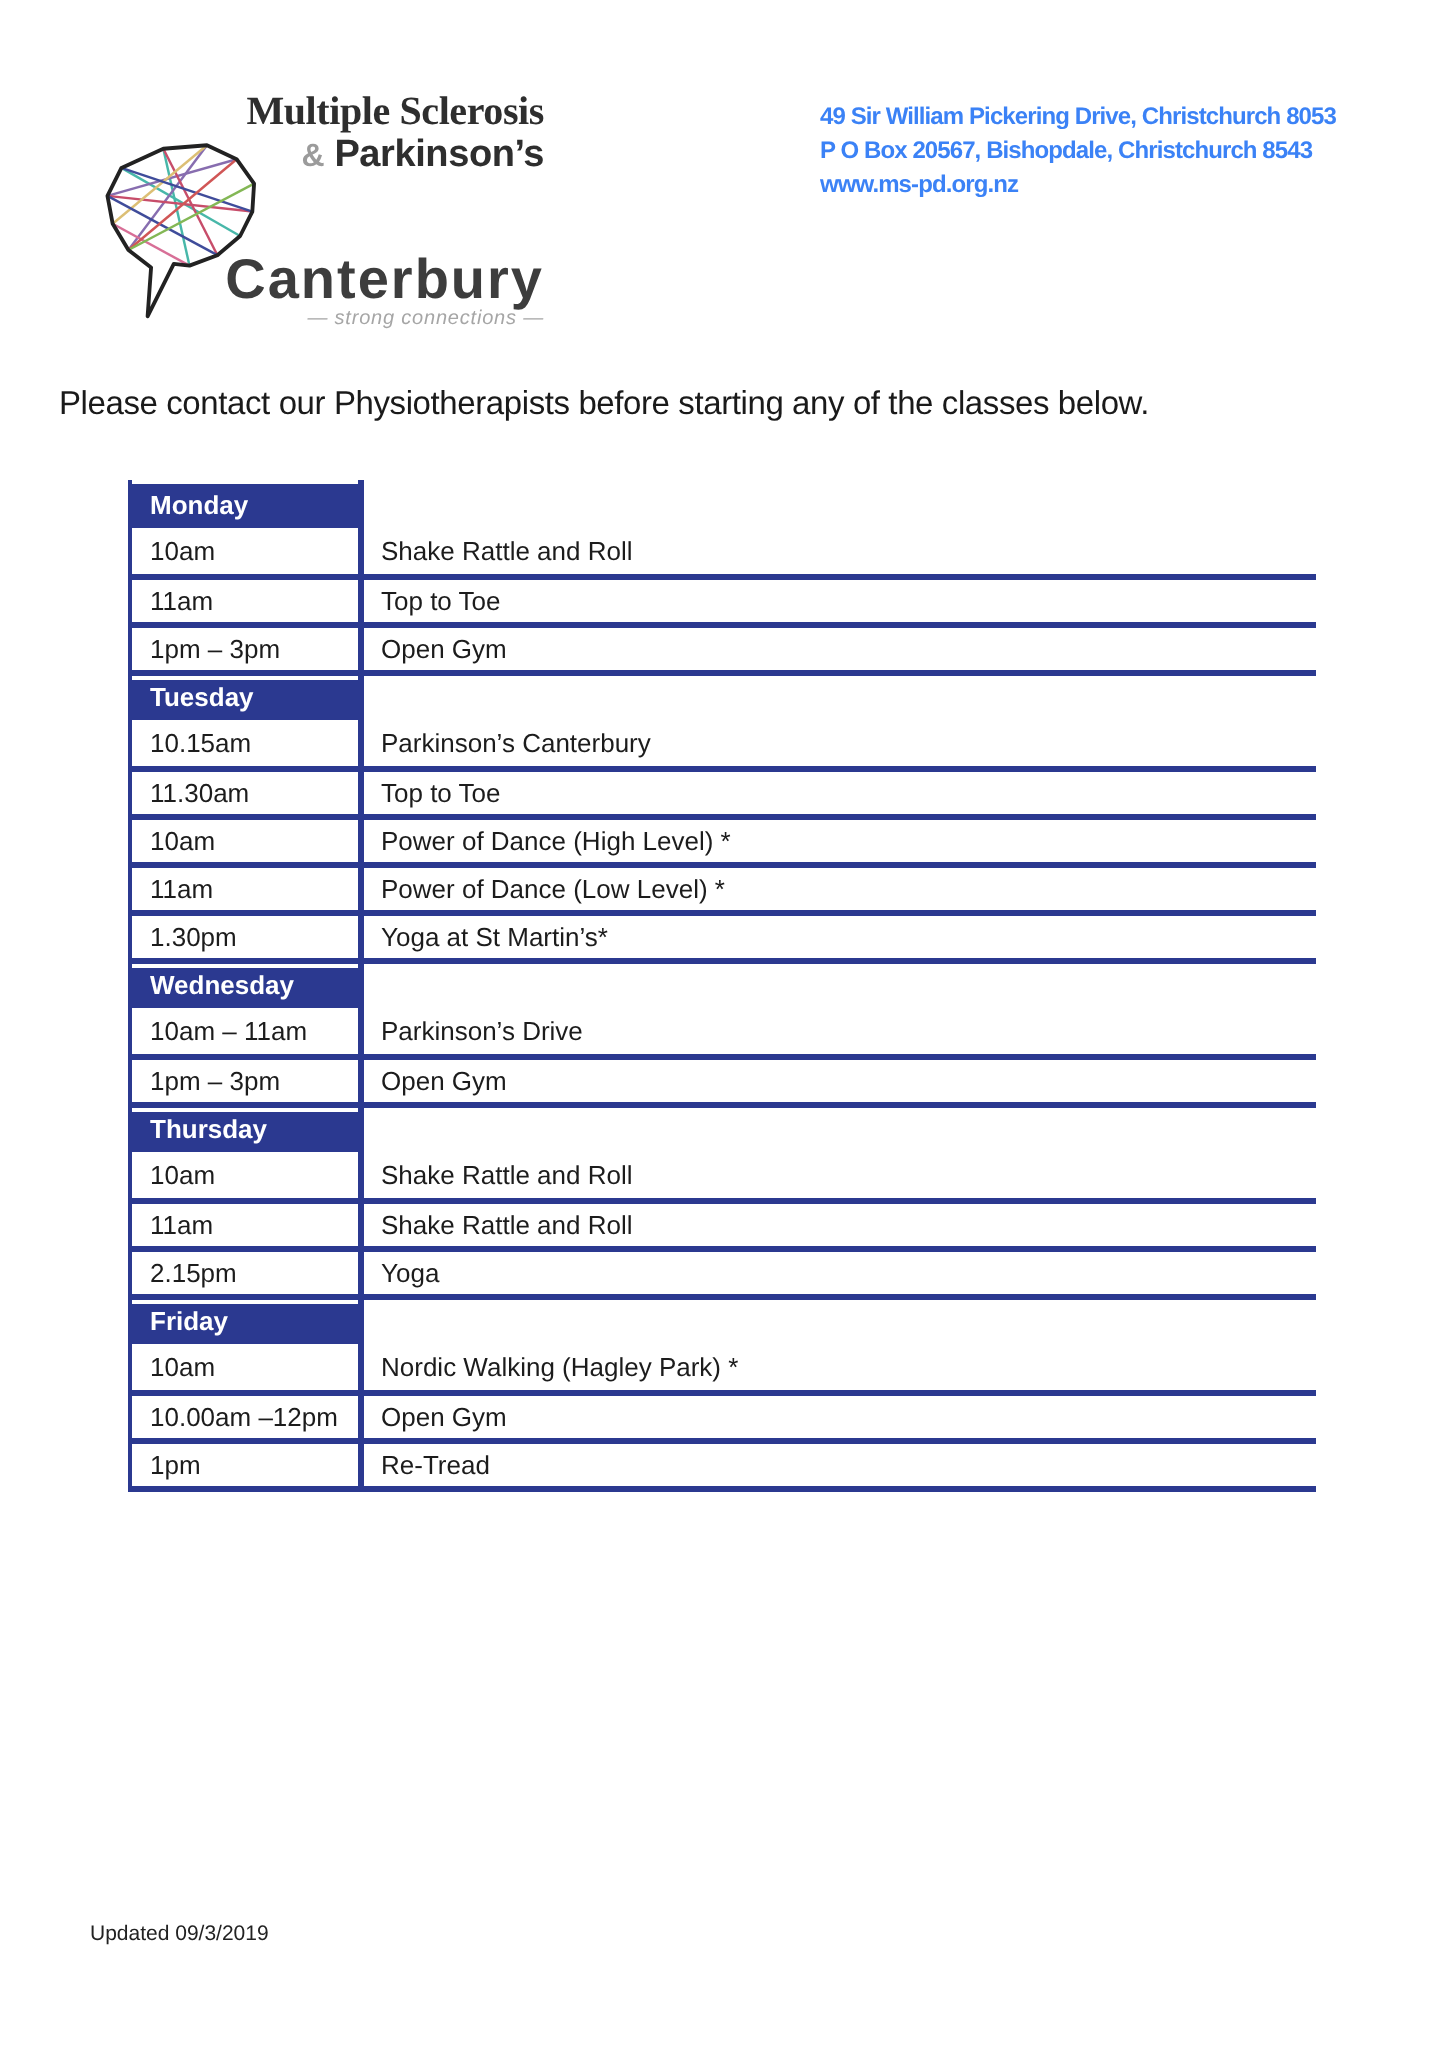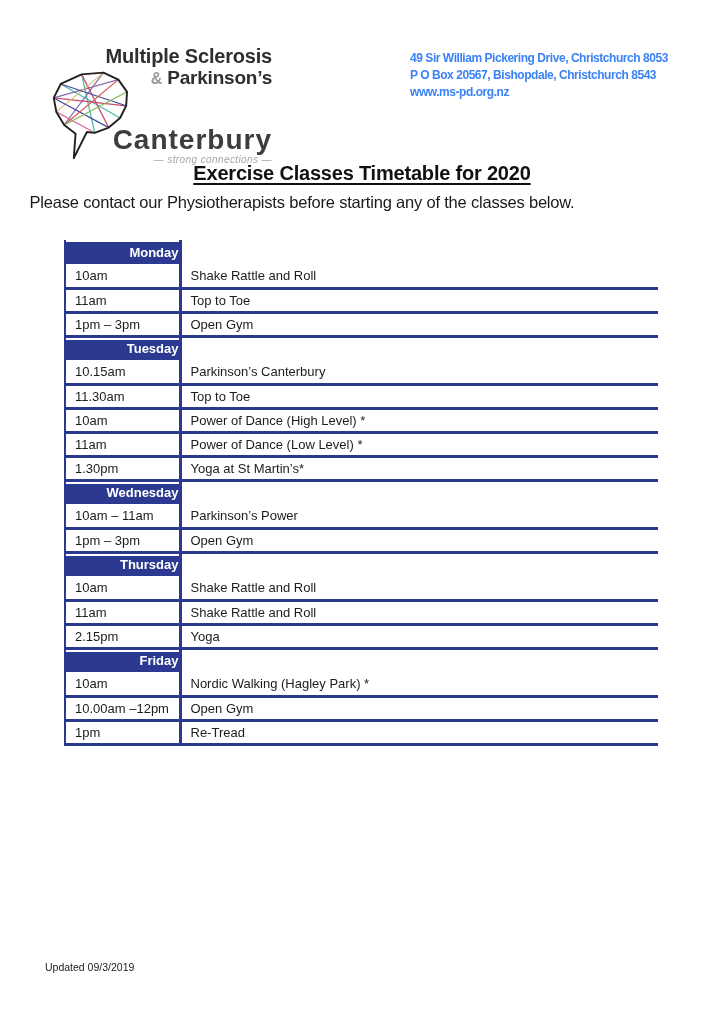--- a/index.html
+++ b/index.html
@@ -15,21 +15,21 @@
     position:relative; width:724px; height:1024px;
     background:#ffffff; overflow:hidden;
   }
 
   
   .brain { position:absolute; left:48px; top:70px; }
   .logo-text {
     position:absolute; left:70px; top:45px; width:202px;
     text-align:right; line-height:1;
   }
-  .lt1 { font-size:20px; font-weight:bold; color:#2e2e2e; line-height:22px; letter-spacing:-0.2px; }
+  .lt1 { font-size:20px; font-weight:bold; color:#2e2e2e; line-height:22px; letter-spacing:-0.2px;font-family:Liberation Serif, serif; }
   .lt2 { font-size:19px; font-weight:bold; color:#2e2e2e; line-height:21px; letter-spacing:-0.2px; }
   .lt2 .amp { color:#9b9b9b; font-size:16px; }
   .lt3 { font-size:28px; font-weight:700; color:#3d3d3d; line-height:22px; letter-spacing:1px;margin-top:40px; }
   .lt4 { font-size:10px; font-style:italic; color:#a6a6a6; line-height:17px; letter-spacing:0.4px;margin-left:26px; }
 
   .contact {
     position:absolute; left:410px; top:50px;
     font-weight:bold; font-size:12px; line-height:17px;
     letter-spacing:-0.45px; color:#3b82f6;
   }
@@ -48,21 +48,21 @@
 
   
   .timetable {
     position:absolute; left:64px; top:240px; width:594px;
     border-collapse:collapse; table-layout:fixed;
     border-left:2px solid var(--blue);
     font-size:13px; color:#1c1c1c;
   }
   .timetable col.c1 { width:115px; }
   .timetable td { padding:0 0 0 9px; vertical-align:middle; }
-  .day-row td { height:24px;text-align:right; }
+  .day-row td { height:24px; }
   .day-cell {
     background:var(--blue); color:#ffffff; font-weight:bold;
     border-right:3px solid var(--blue);
     box-shadow:inset 0 2px 0 #ffffff;   
     padding-left:8px;
   }
   .day-spacer { background:transparent; }
   .class-row td { height:24px; border-bottom:3px solid var(--blue); }
   .time-cell { border-right:3px solid var(--blue); }
 
@@ -102,21 +102,20 @@
     <div class="lt3">Canterbury</div>
     <div class="lt4">— strong connections —</div>
   </div>
 
   <div class="contact">
     <div>49 Sir William Pickering Drive, Christchurch 8053</div>
     <div>P O Box 20567, Bishopdale, Christchurch 8543</div>
     <div>www.ms-pd.org.nz</div>
   </div>
 
-  <div class="title">Exercise Classes Timetable for 2020</div>
   <div class="subtitle">Please contact our Physiotherapists before starting any of the classes below.</div>
 
   <table class="timetable">
     <colgroup>
         <col class="c1">
         <col class="c2">
       </colgroup>
     <tbody>
         <tr class="day-row">
           <td class="day-cell">Monday</td>
@@ -157,21 +156,21 @@
         <tr class="class-row">
           <td class="time-cell">1.30pm</td>
           <td class="name-cell">Yoga at St Martin’s*</td>
         </tr>
         <tr class="day-row">
           <td class="day-cell">Wednesday</td>
           <td class="day-spacer"></td>
         </tr>
         <tr class="class-row">
           <td class="time-cell">10am – 11am</td>
-          <td class="name-cell">Parkinson’s Power</td>
+          <td class="name-cell">Parkinson’s Drive</td>
         </tr>
         <tr class="class-row">
           <td class="time-cell">1pm – 3pm</td>
           <td class="name-cell">Open Gym</td>
         </tr>
         <tr class="day-row">
           <td class="day-cell">Thursday</td>
           <td class="day-spacer"></td>
         </tr>
         <tr class="class-row">

